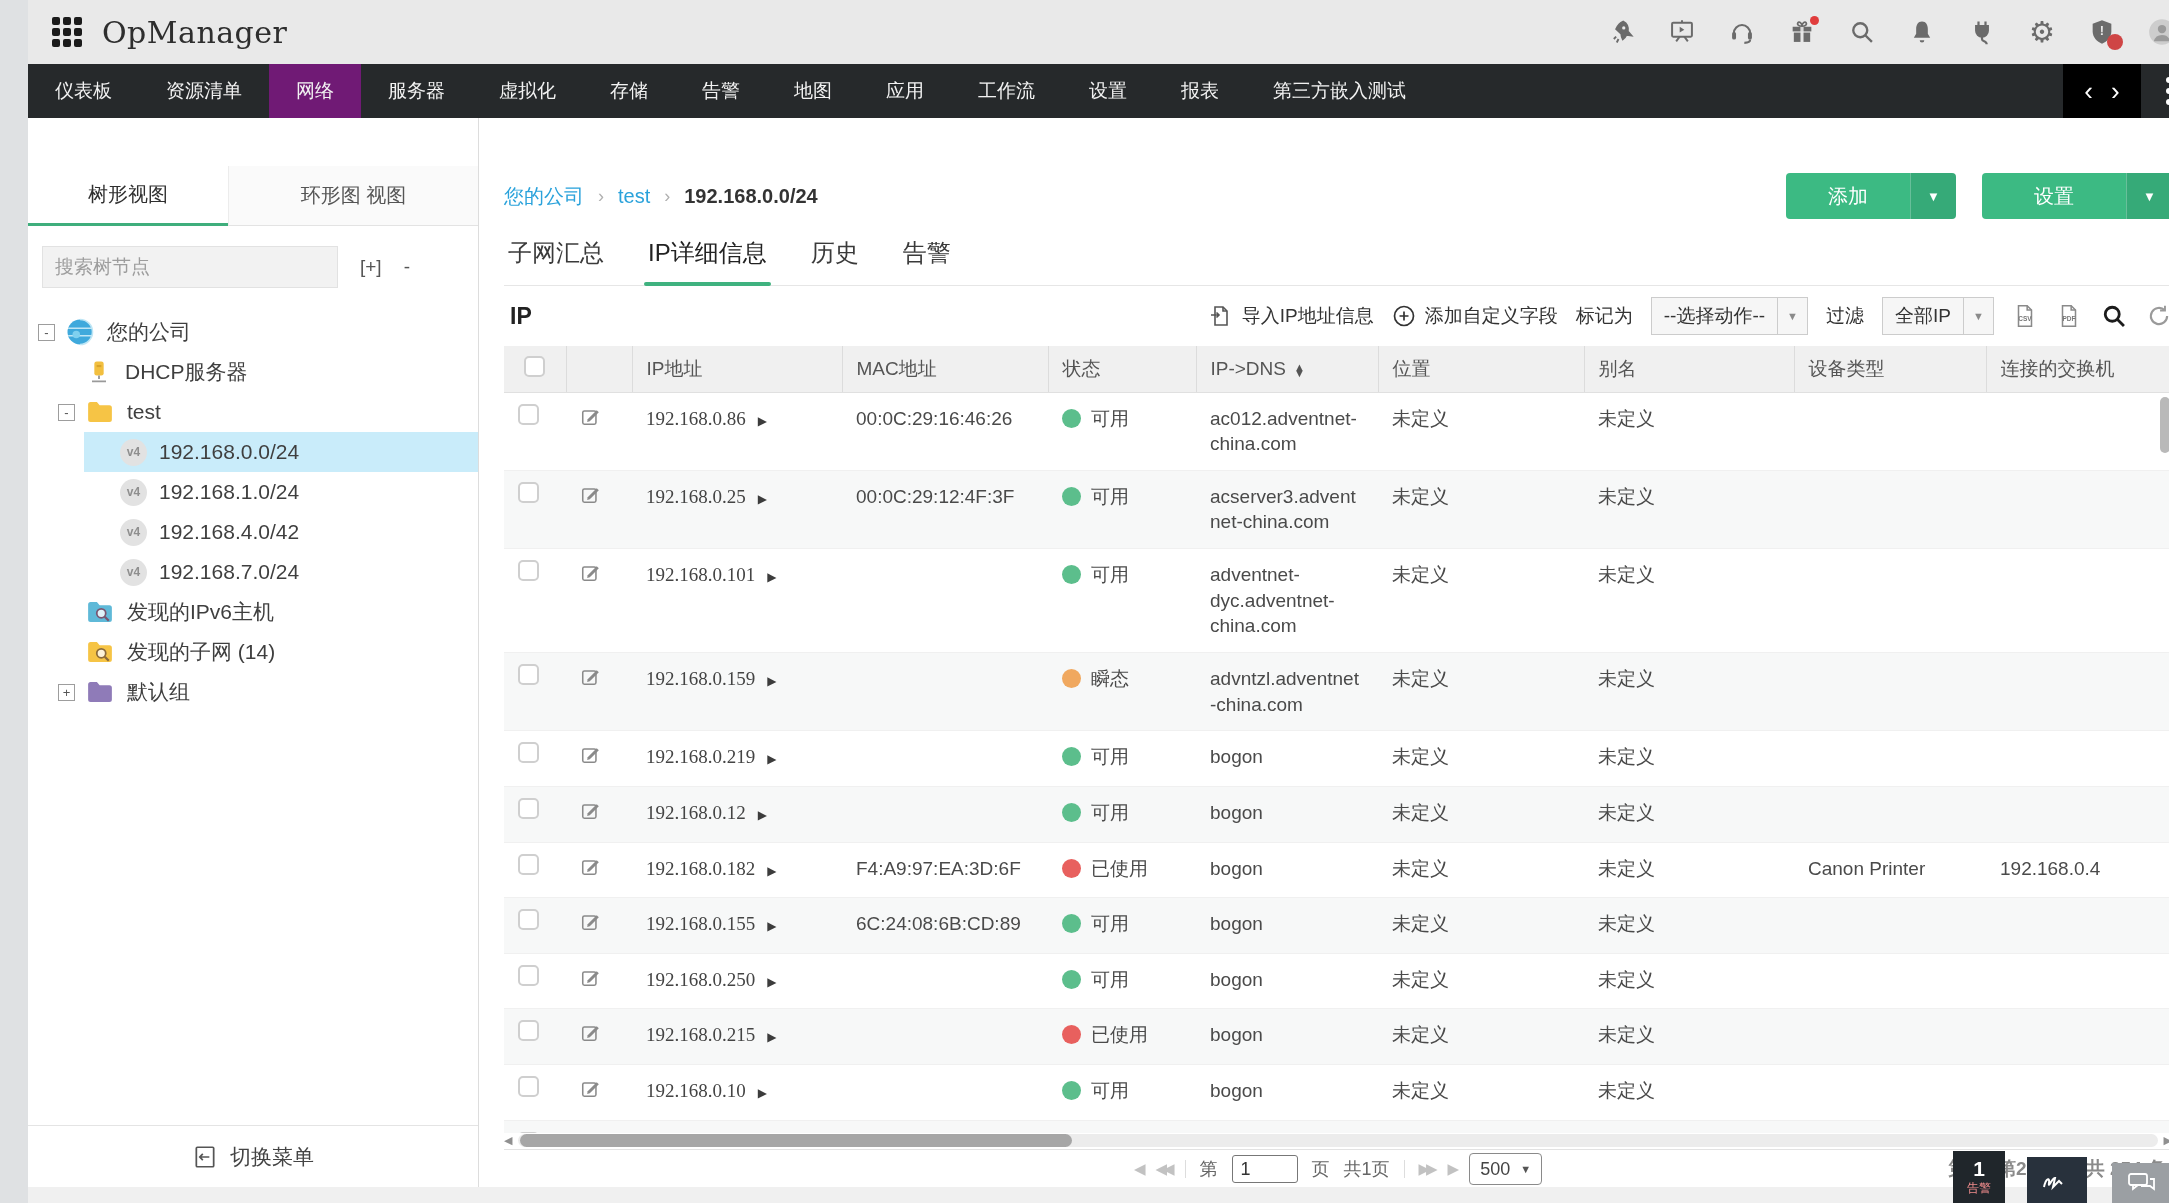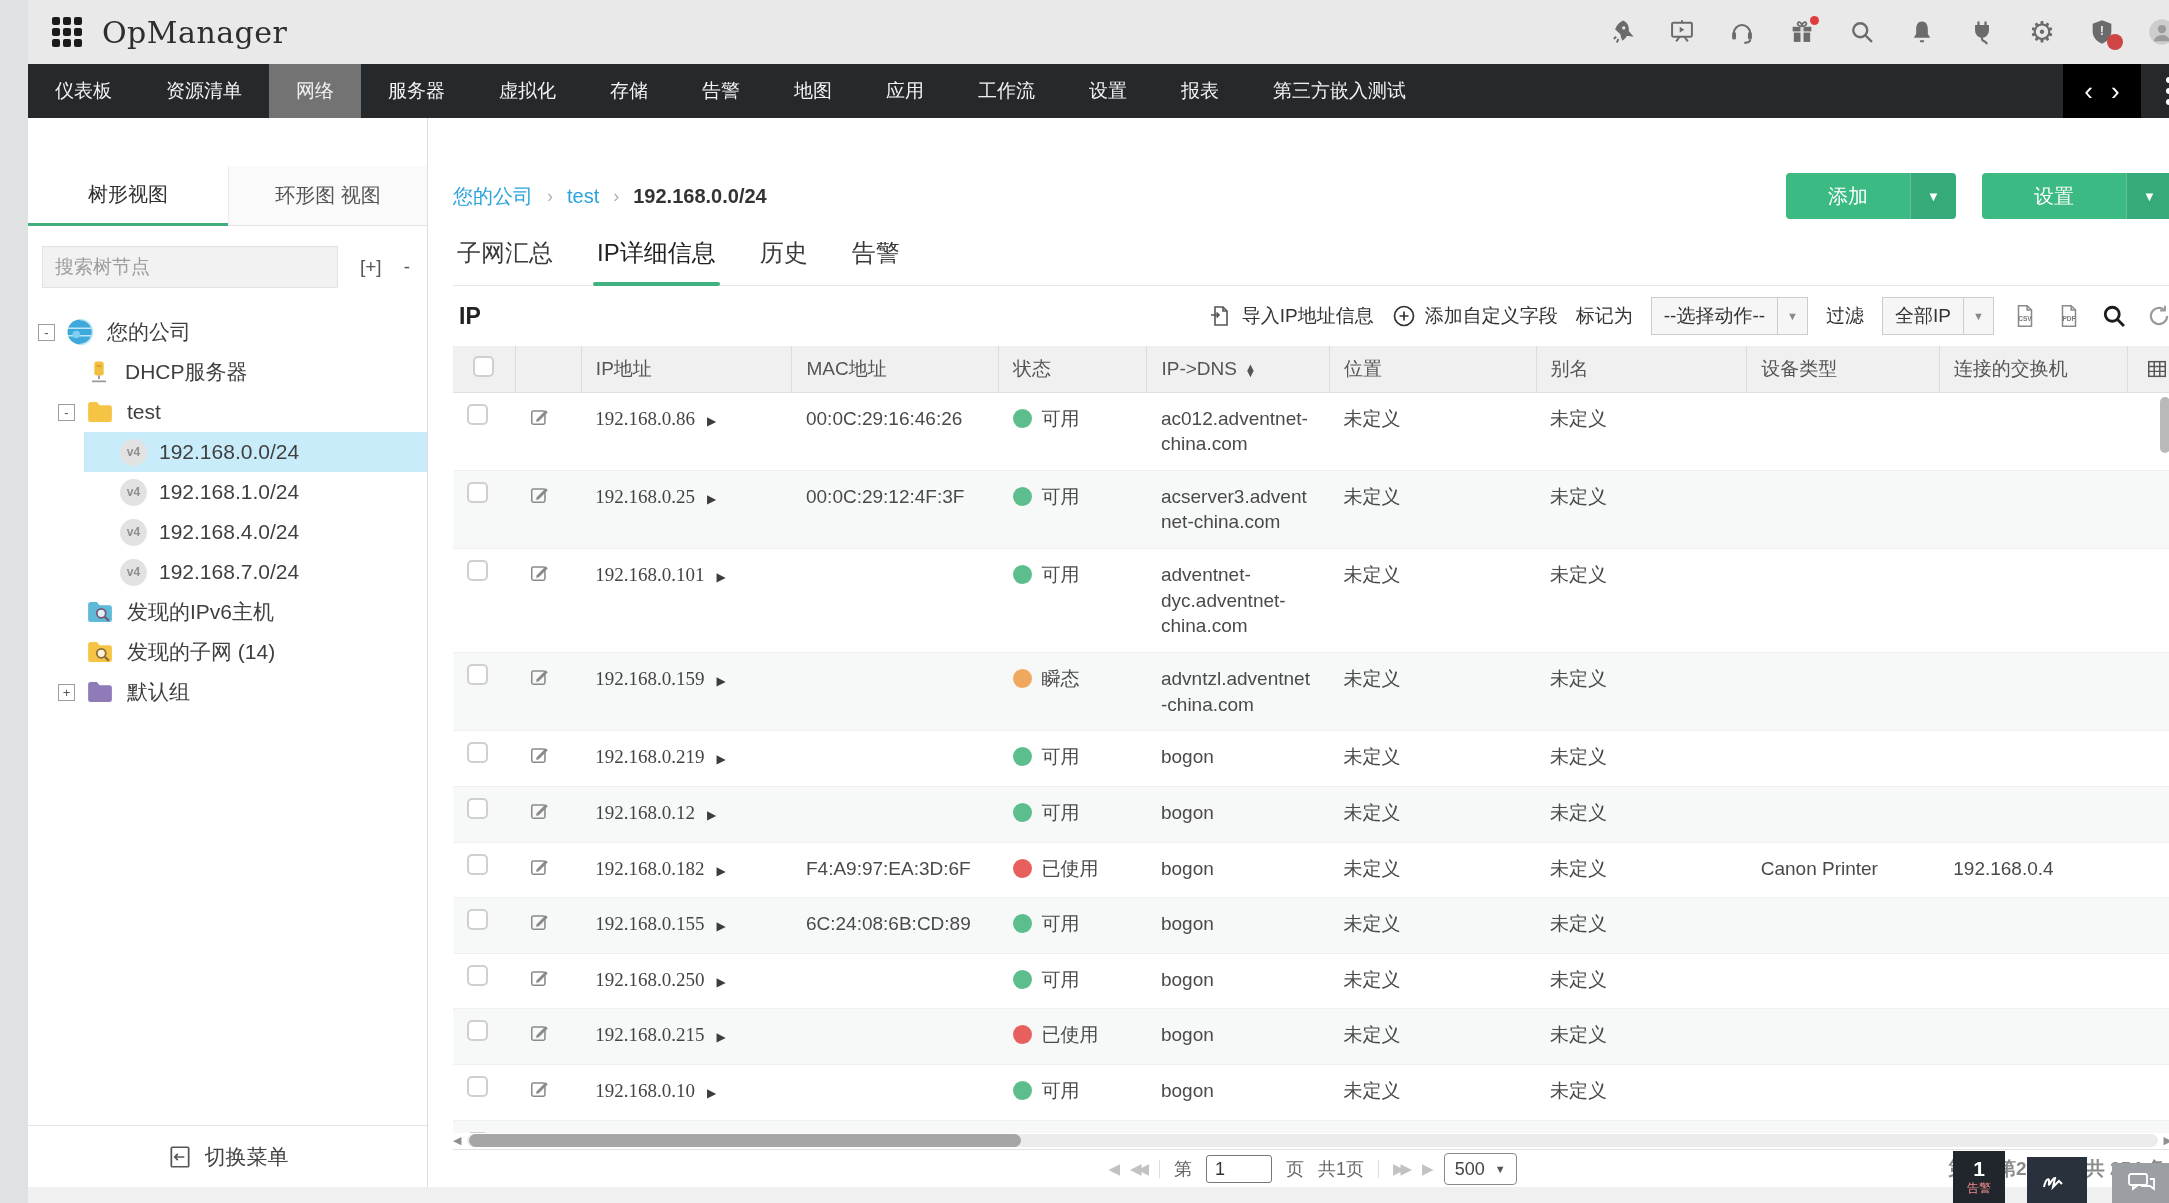--- a/index.html
+++ b/index.html
@@ -15,31 +15,31 @@
   .top-icons { margin-left:auto; display:flex; align-items:center; gap:30px; }
   .ticon { position:relative; width:30px; height:30px; display:flex; align-items:center; justify-content:center; }
   .ticon svg { width:28px; height:28px; }
   .reddot { position:absolute; top:-1px; right:-2px; width:9px; height:9px; background:#e03c3c; border-radius:50%; }
   .redbadge { position:absolute; bottom:-3px; right:-6px; width:16px; height:16px; background:#cf4545; border-radius:50%; }
   .gear-glyph { font-size:29px; color:#6b6b6b; line-height:1; }
 
   
   .navbar { height:54px; background:#26292b; display:flex; align-items:stretch; }
   .nav-item { padding:0 27px; display:flex; align-items:center; color:#f2f2f2; font-size:19px; cursor:pointer; white-space:nowrap; }
-  .nav-item.active { background:#737373;font-family:Liberation Mono, monospace; }
+  .nav-item.active { background:#701a75;font-family:Liberation Mono, monospace; }
   .nav-right { margin-left:auto; display:flex; align-items:stretch; }
   .chev-box { width:78px; background:#000; display:flex; align-items:center; justify-content:center; gap:18px; }
   .chev-box span { color:#fff; font-size:26px; line-height:1; cursor:pointer; }
   .kebab { width:56px; display:flex; flex-direction:column; align-items:center; justify-content:center; gap:5px; cursor:pointer; }
   .kebab i { width:6px; height:6px; border-radius:50%; background:#fff; }
 
   .main-row { display:flex; height:1085px; }
 
   
-  .sidebar { position:relative; width:400px; flex:none; border-right:1px solid #ddd; padding-top:48px; background:#fff; }
+  .sidebar { position:relative; width:451px; flex:none; border-right:1px solid #ddd; padding-top:48px; background:#fff; }
   .side-tabs { display:flex; height:60px; }
   .stab { display:flex; align-items:center; justify-content:center; font-size:20px; cursor:pointer; }
   .stab.active { width:200px; background:#fff; color:#2f2f2f; border-bottom:3px solid #3fae7c; }
   .stab.inactive { flex:1; background:#fafafa; color:#555; border-bottom:1px solid #e3e3e3; border-left:1px solid #ececec; }
   .side-search { display:flex; align-items:center; padding:20px 16px 8px 14px; }
   .side-search input { width:296px; height:42px; background:#f2f2f2; border:1px solid #e2e2e2; padding:0 12px; font-size:19px; color:#555; outline:none; }
   .side-search input::placeholder { color:#9d9d9d; }
   .mini-btn { margin-left:22px; color:#555; font-size:19px; cursor:pointer; }
   .tree { list-style:none; margin-top:16px; }
   .trow { display:flex; align-items:center; height:40px; cursor:pointer; font-size:21px; color:#3f3f3f; }
@@ -299,21 +299,21 @@
           </li>
         <li>
             <div class="trow d2">
           <span class="ticn v4badge">v4</span>
           <span>192.168.1.0/24</span>
         </div>
           </li>
         <li>
             <div class="trow d2">
           <span class="ticn v4badge">v4</span>
-          <span>192.168.4.0/24</span>
+          <span>192.168.4.0/42</span>
         </div>
           </li>
         <li>
             <div class="trow d2">
           <span class="ticn v4badge">v4</span>
           <span>192.168.7.0/24</span>
         </div>
           </li>
         <li>
             <div class="trow d1">

